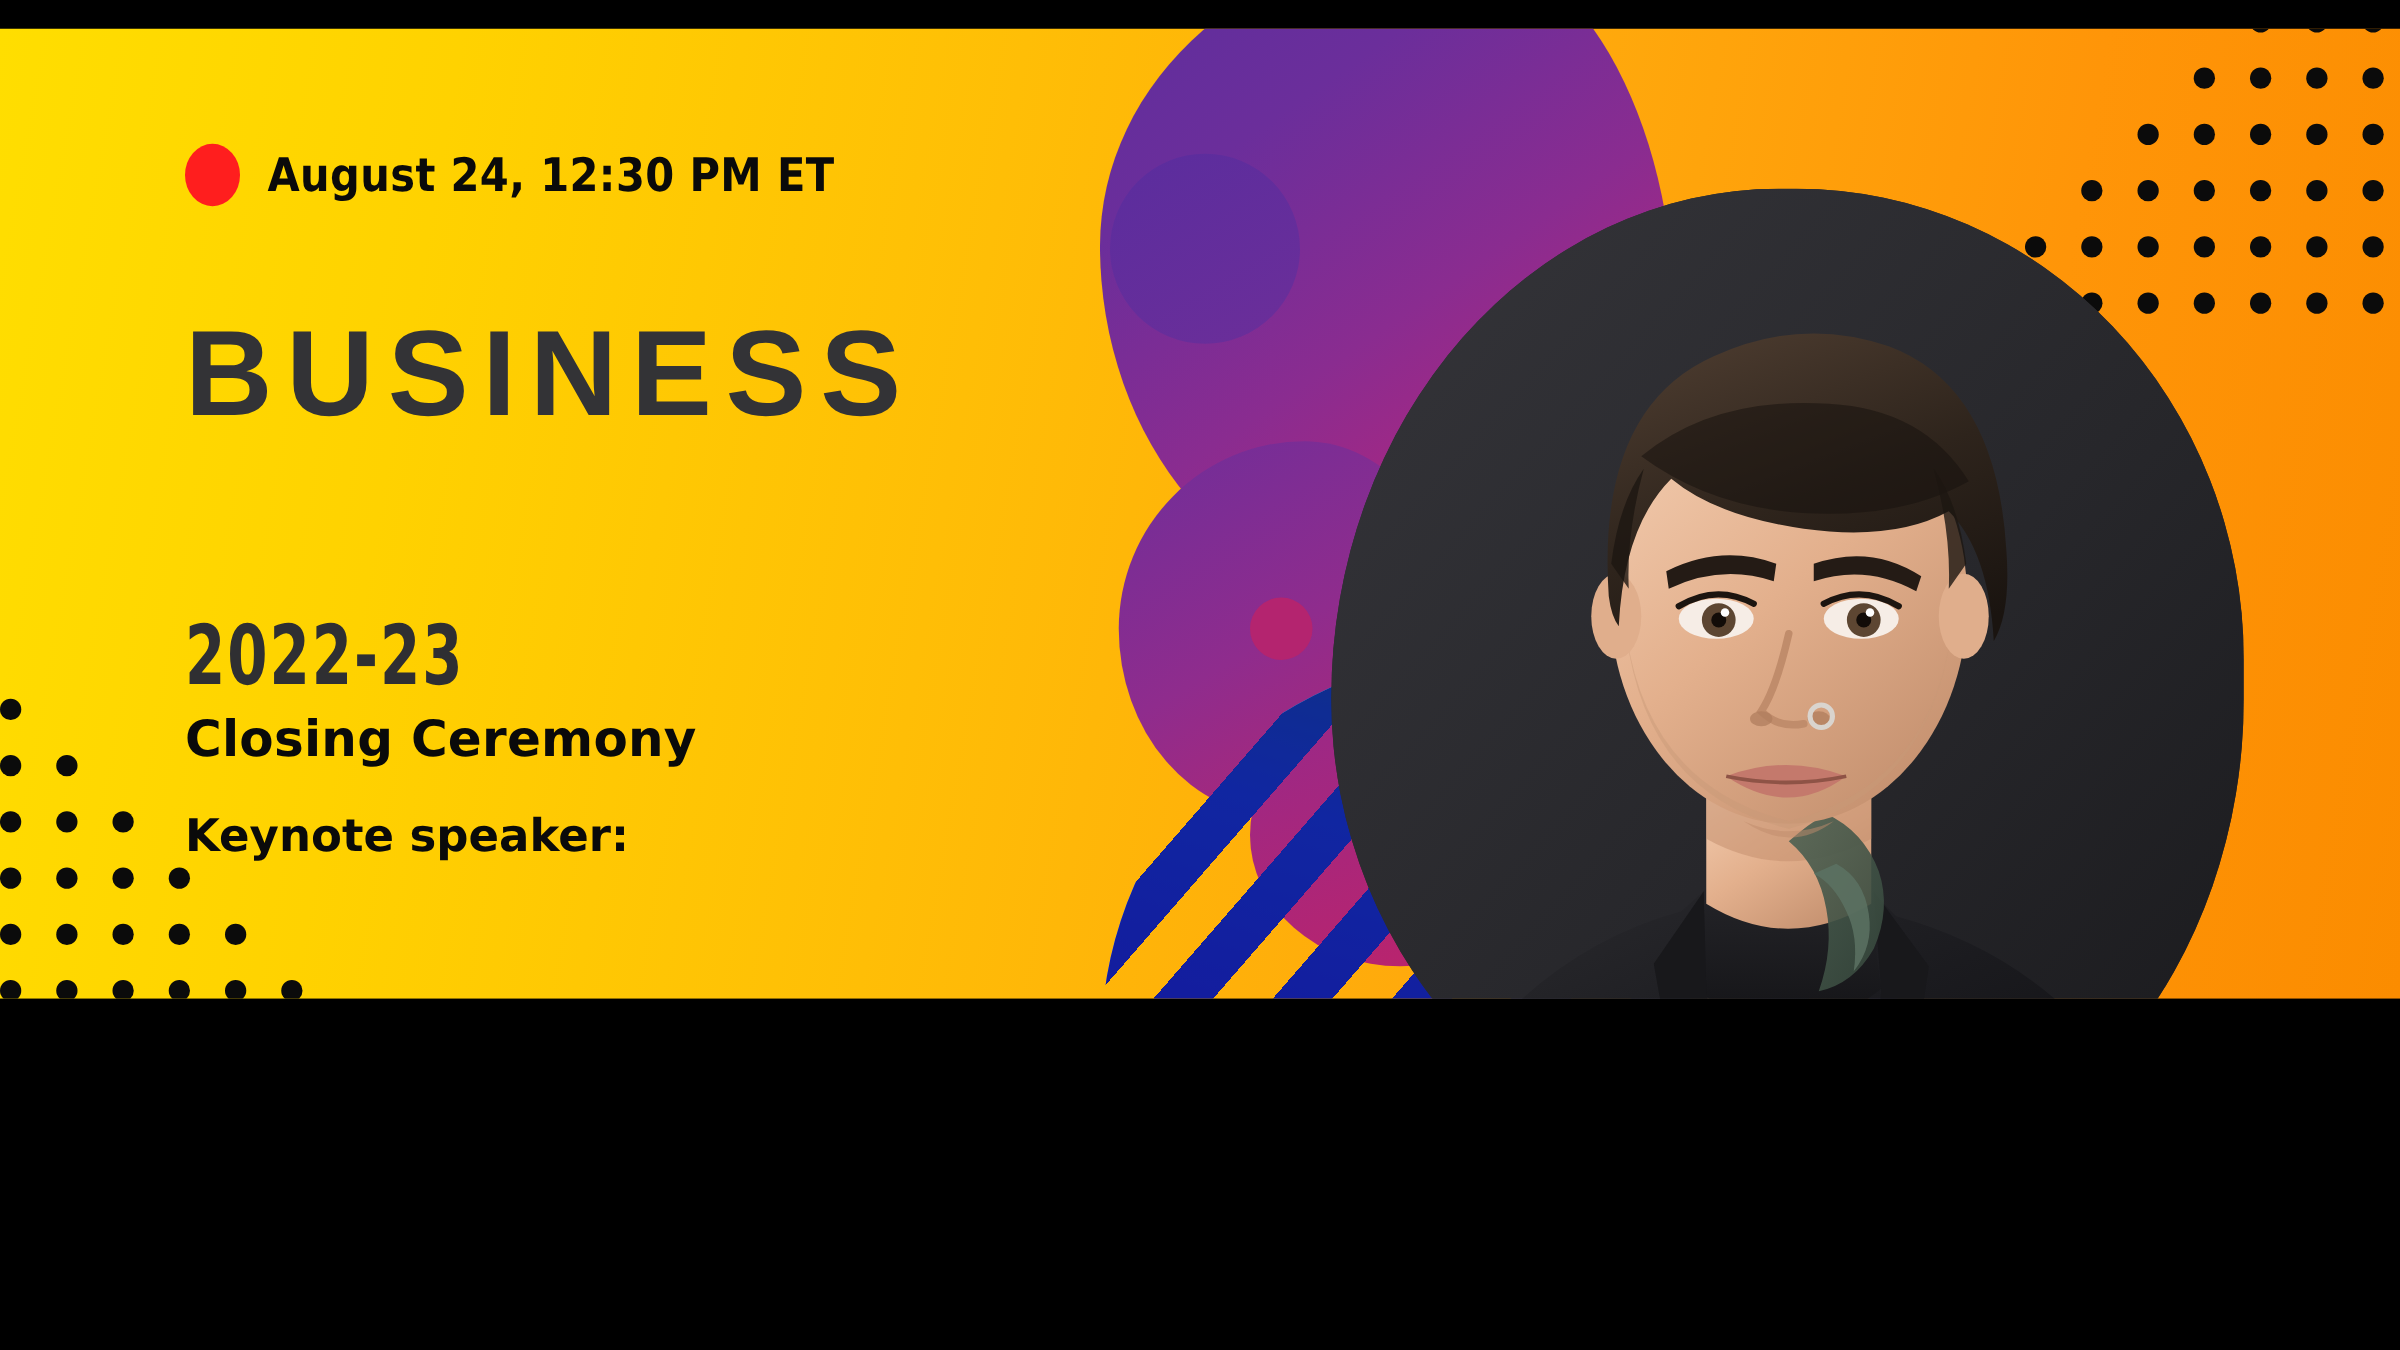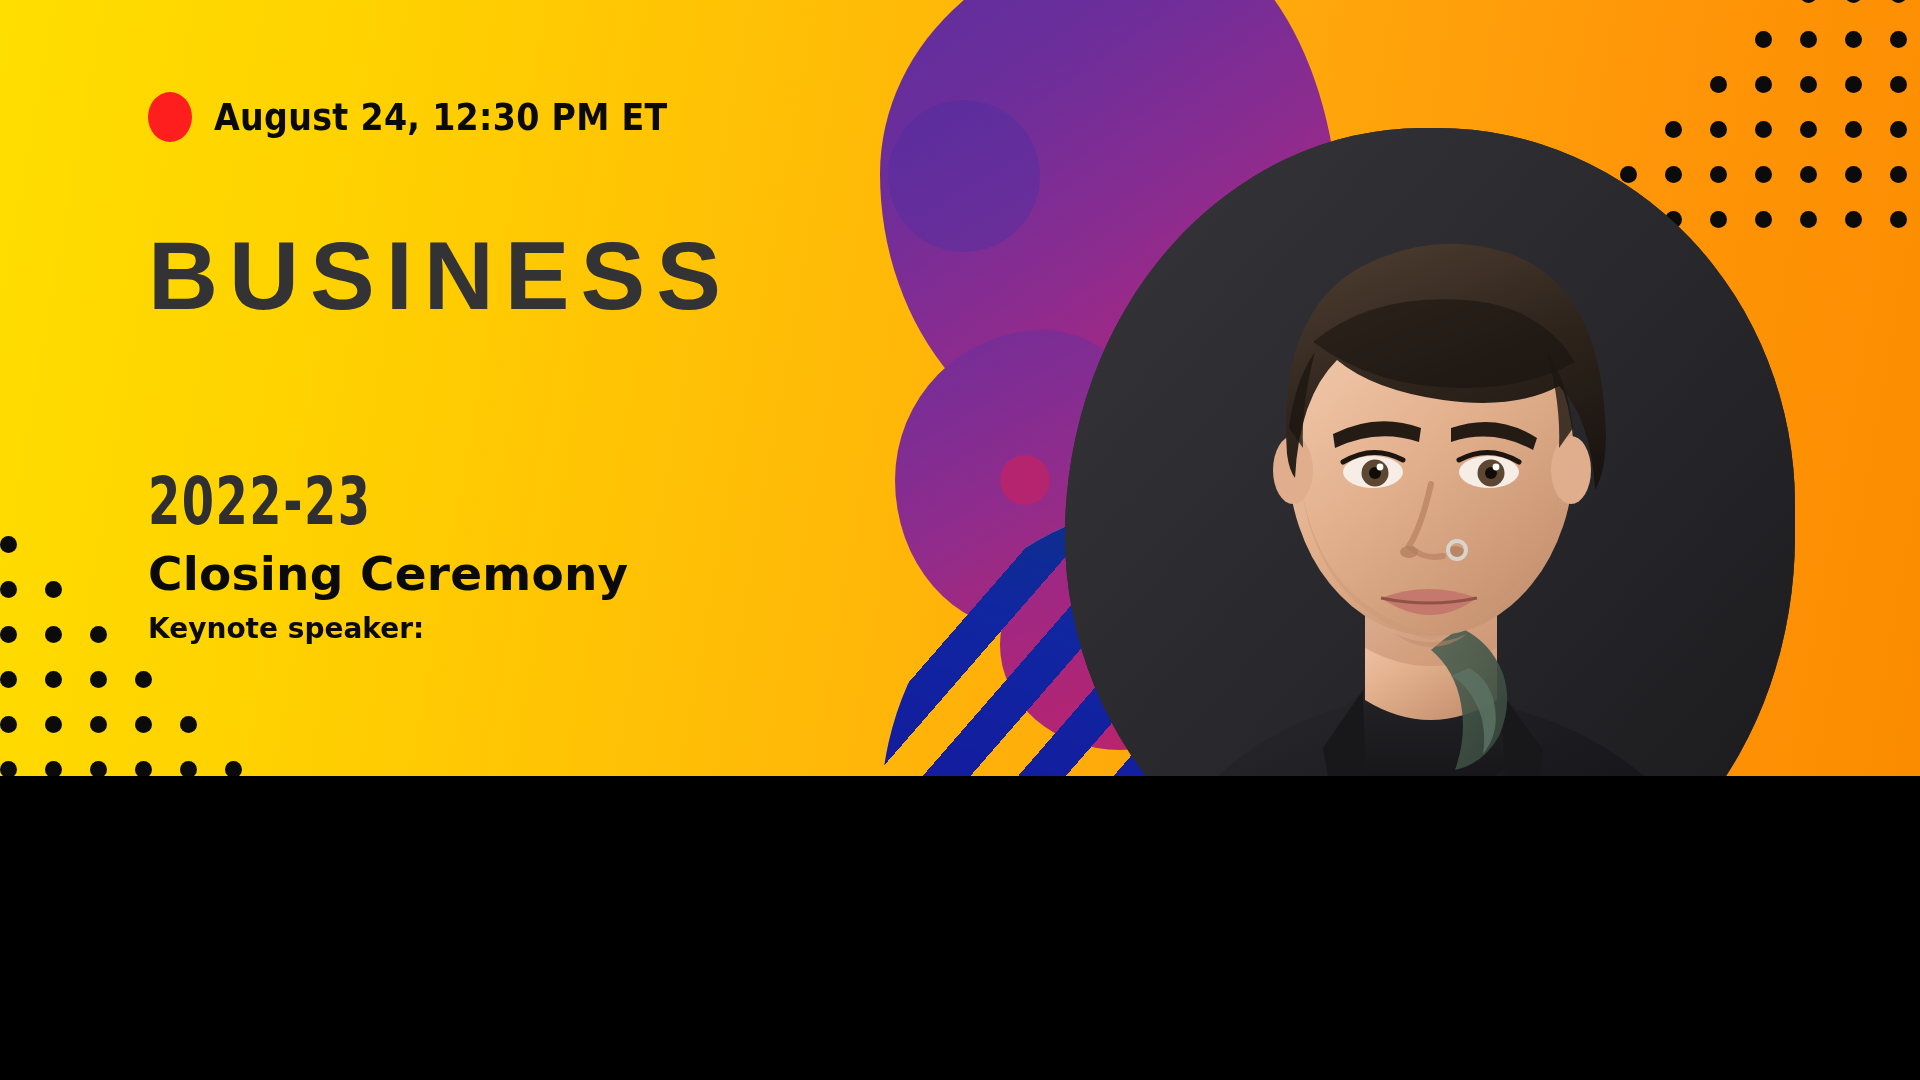--- a/index.html
+++ b/index.html
@@ -7,20 +7,21 @@
     padding: 0;
     background: #000;
   }
   #poster {
     position: relative;
     width: 1920px;
     height: 776px;
     overflow: hidden;
     font-family: "DejaVu Sans", sans-serif;
     background: linear-gradient(100deg, #FFDE00 0%, #FFD200 18%, #FFBE06 40%, #FFA90C 62%, #FF9508 82%, #FB8C00 100%);
+    margin-top: 23px;
   }
 
   
   .deco { position: absolute; pointer-events: none; }
 
   
   .blob-main {
     left: 880px; top: -70px;
     width: 460px; height: 530px;
     background: linear-gradient(145deg, #5B2E9D 0%, #6B2E9B 28%, #8A2C90 55%, #A82781 75%, #C5246B 100%);
@@ -152,29 +153,29 @@
     font-size: 66px;
     letter-spacing: 2px;
     color: #2F2F32;
     transform: scaleX(0.78);
     transform-origin: left center;
   }
   .ceremony {
     position: absolute; top: 546px; left: 0;
     font-family: "DejaVu Sans", sans-serif;
     font-weight: 700;
-    font-size: 47px;
+    font-size: 40px;
     color: #0A0A0A;
     letter-spacing: 0.2px;
   }
   .keynote-label {
-    position: absolute; top: 612px; left: 0;
+    position: absolute; top: 626px; left: 0;
     font-family: "DejaVu Sans", sans-serif;
     font-weight: 700;
-    font-size: 28px;
+    font-size: 36px;
     color: #0A0A0A;
   }
   .keynote-name {
     position: absolute; top: 697px; left: 0;
     font-family: "DejaVu Sans", sans-serif;
     font-weight: 700;
     font-size: 46px;
     color: #0A0A0A;
   }
 </style>

